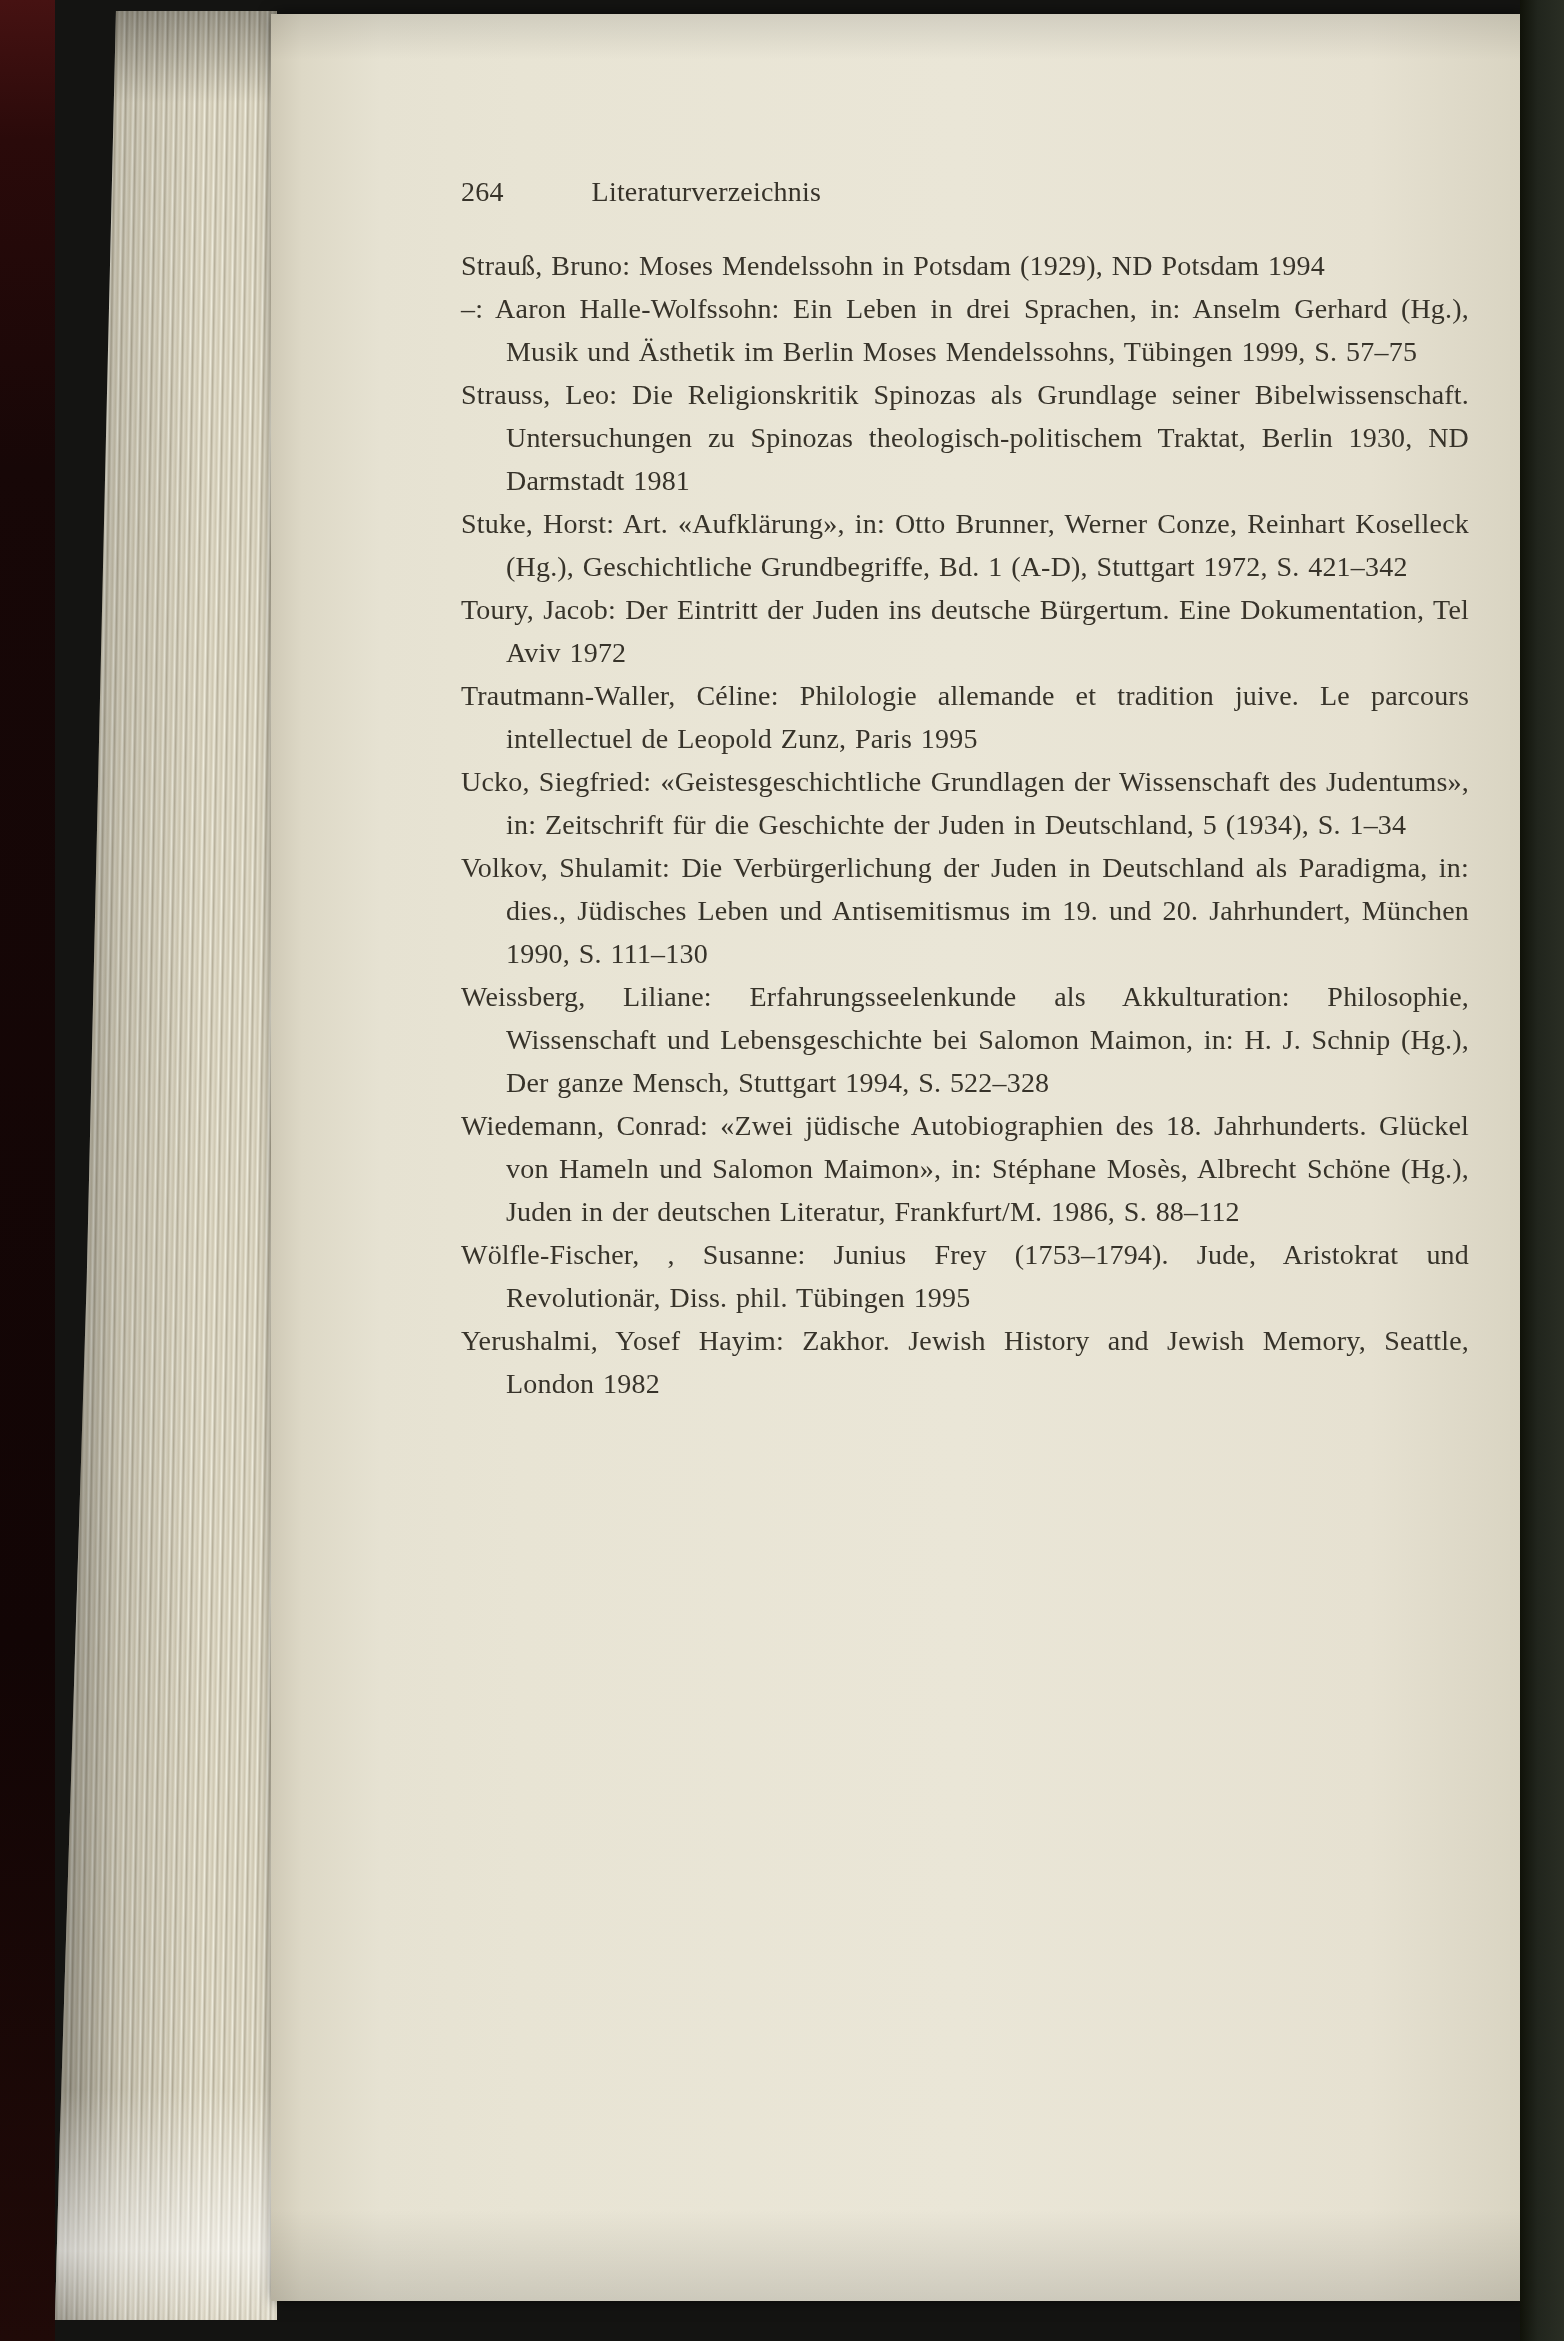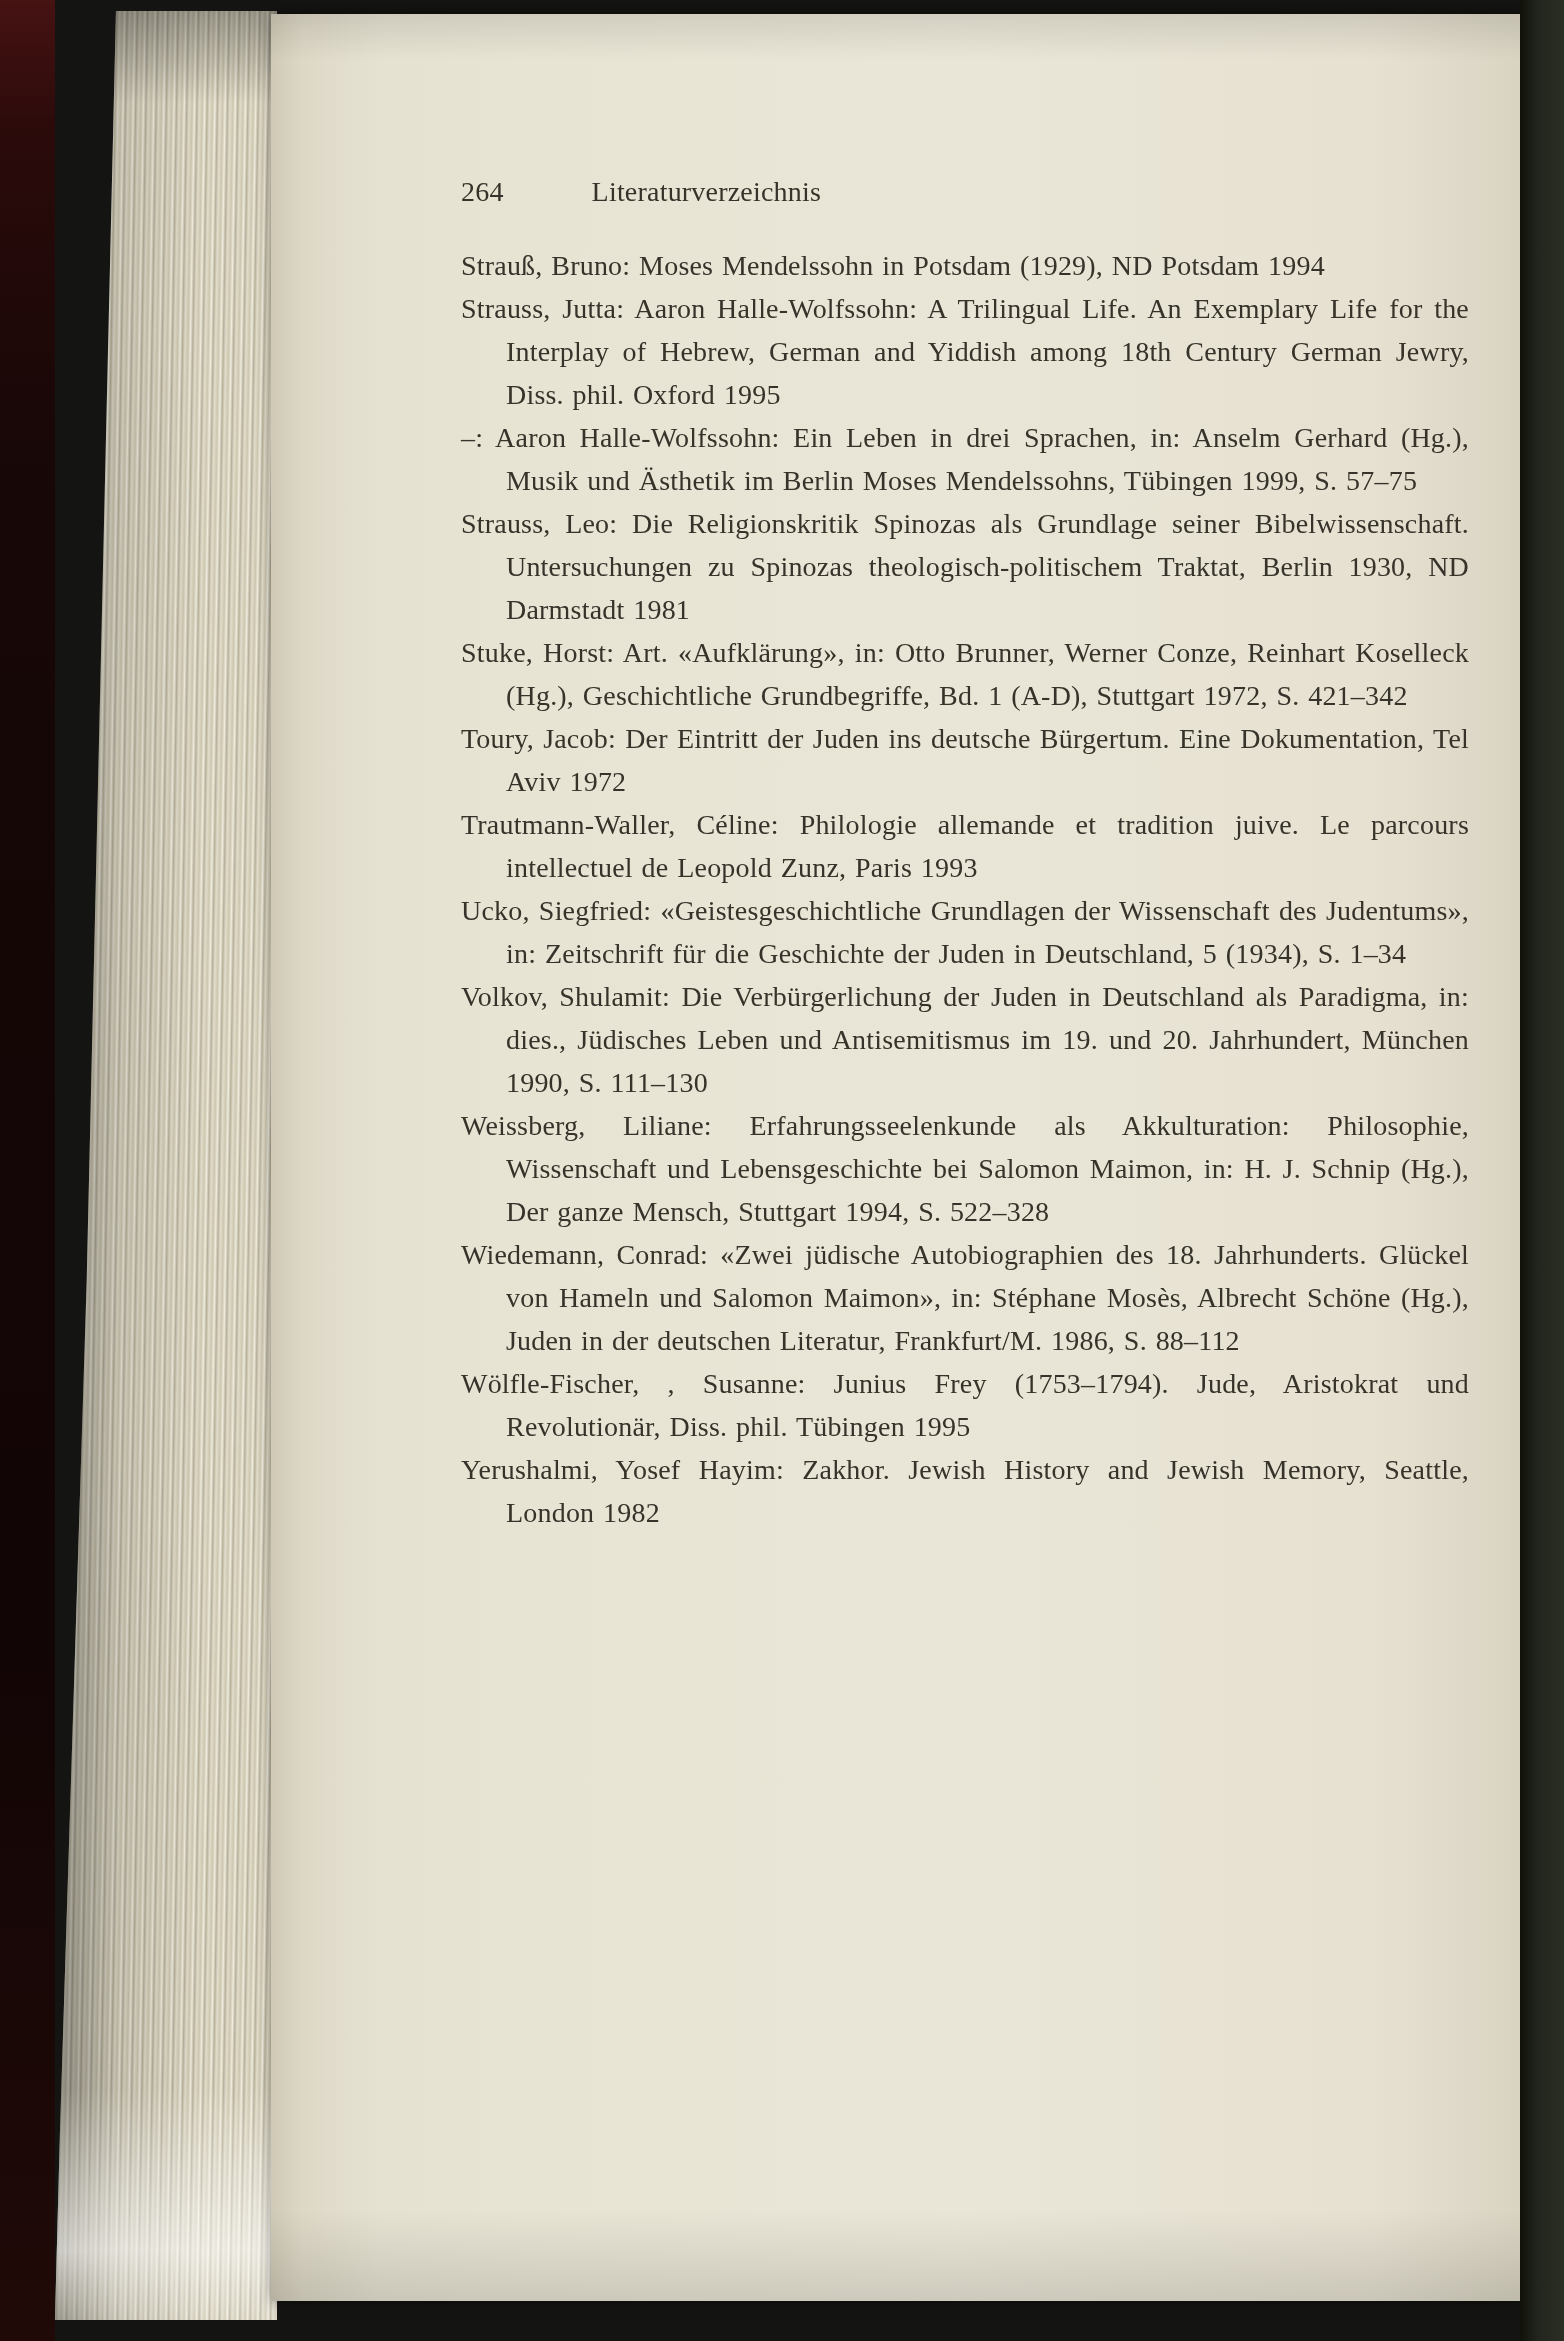--- a/index.html
+++ b/index.html
@@ -105,26 +105,25 @@
 
 <div class="page">
   <div class="page-inner">
 
     <div class="page-header">
       <span class="page-number">264</span><span class="header-title">Literaturverzeichnis</span>
     </div>
 
     <div class="entries">
         <p class="entry">Strauß, Bruno: Moses Mendelssohn in Potsdam (1929), ND Potsdam 1994</p>
-        <p class="entry">Strauss, Jutta: Aaron Halle-Wolfssohn: A Trilingual Life. An Exemplary Life for the Interplay of Hebrew, German and Yiddish among 18th Century German Jewry, Diss. phil. Oxford 1995</p>
         <p class="entry">–: Aaron Halle-Wolfssohn: Ein Leben in drei Sprachen, in: Anselm Gerhard (Hg.), Musik und Ästhetik im Berlin Moses Mendelssohns, Tübingen 1999, S. 57–75</p>
         <p class="entry">Strauss, Leo: Die Religionskritik Spinozas als Grundlage seiner Bibelwissenschaft. Untersuchungen zu Spinozas theologisch-politischem Traktat, Berlin 1930, ND Darmstadt 1981</p>
         <p class="entry">Stuke, Horst: Art. «Aufklärung», in: Otto Brunner, Werner Conze, Reinhart Koselleck (Hg.), Geschichtliche Grundbegriffe, Bd. 1 (A-D), Stuttgart 1972, S. 421–342</p>
         <p class="entry">Toury, Jacob: Der Eintritt der Juden ins deutsche Bürgertum. Eine Dokumentation, Tel Aviv 1972</p>
-        <p class="entry">Trautmann-Waller, Céline: Philologie allemande et tradition juive. Le parcours intellectuel de Leopold Zunz, Paris 1993</p>
+        <p class="entry">Trautmann-Waller, Céline: Philologie allemande et tradition juive. Le parcours intellectuel de Leopold Zunz, Paris 1995</p>
         <p class="entry">Ucko, Siegfried: «Geistesgeschichtliche Grundlagen der Wissenschaft des Judentums», in: Zeitschrift für die Geschichte der Juden in Deutschland, 5 (1934), S. 1–34</p>
         <p class="entry">Volkov, Shulamit: Die Verbürgerlichung der Juden in Deutschland als Paradigma, in: dies., Jüdisches Leben und Antisemitismus im 19. und 20. Jahrhundert, München 1990, S. 111–130</p>
         <p class="entry">Weissberg, Liliane: Erfahrungsseelenkunde als Akkulturation: Philosophie, Wissenschaft und Lebensgeschichte bei Salomon Maimon, in: H. J. Schnip (Hg.), Der ganze Mensch, Stuttgart 1994, S. 522–328</p>
         <p class="entry">Wiedemann, Conrad: «Zwei jüdische Autobiographien des 18. Jahrhunderts. Glückel von Hameln und Salomon Maimon», in: Stéphane Mosès, Albrecht Schöne (Hg.), Juden in der deutschen Literatur, Frankfurt/M. 1986, S. 88–112</p>
         <p class="entry">Wölfle-Fischer, , Susanne: Junius Frey (1753–1794). Jude, Aristokrat und Revolutionär, Diss. phil. Tübingen 1995</p>
         <p class="entry">Yerushalmi, Yosef Hayim: Zakhor. Jewish History and Jewish Memory, Seattle, London 1982</p>
       </div>
 
   </div>
 </div>

